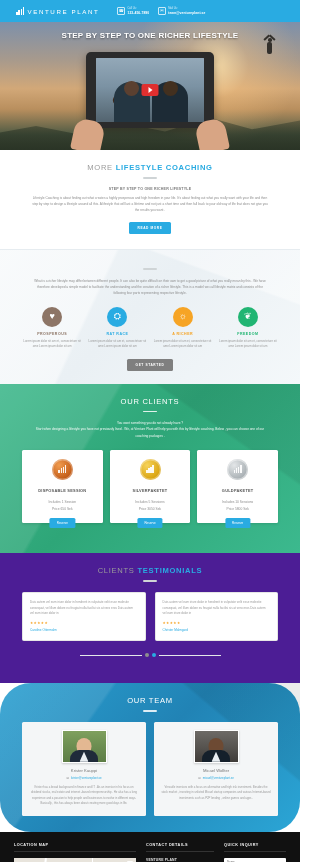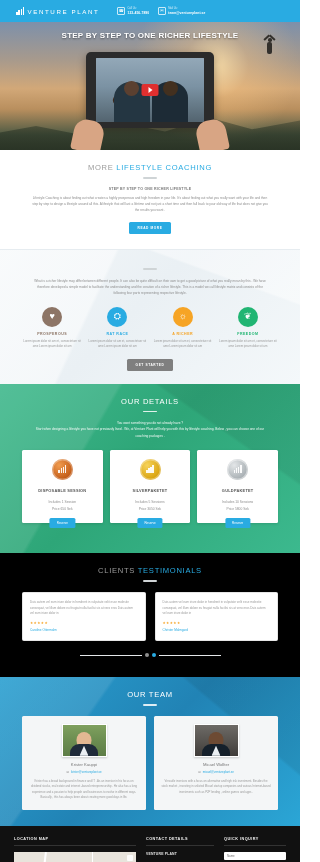--- a/index.html
+++ b/index.html
@@ -94,21 +94,21 @@
   .hero-person { position:absolute; right:24px; top:14px; width:13px; height:22px; }
   .hero-person .body{position:absolute; left:4px; top:6px; width:5px; height:12px; background:#33302c; border-radius:2px;}
   .hero-person .head{position:absolute; left:5px; top:2px; width:3.5px; height:3.5px; background:#33302c; border-radius:50%;}
   .hero-person .arm{position:absolute; top:3px; width:7px; height:1.6px; background:#33302c; transform-origin:left;}
   .hero-person .arm.l{left:1px; transform:rotate(-42deg);}
   .hero-person .arm.r{right:1px; transform:rotate(42deg) ; transform-origin:right;}
 
   
   .sec { padding:13px 22px; }
   .sec-title { text-align:center; font-size:7.6px; letter-spacing:.7px; color:#9b9b9b; font-weight:400; }
-  .sec-title b { color:#29abe2; font-weight:400; }
+  .sec-title b { color:#29abe2; font-weight:700; }
   .sec-title.white { color:#fff; }
   .rule { width:14px; height:1.6px; background:#cfd4d6; margin:5px auto 8px; border-radius:2px;}
   .rule.white { background:rgba(255,255,255,.85); }
   .sub-head { text-align:center; font-size:3.6px; font-weight:bold; color:#7d7d7d; letter-spacing:.2px; margin-bottom:4px; }
   .body-copy { text-align:center; font-size:3.2px; line-height:1.95; color:#8d8d8d; max-width:236px; margin:0 auto; }
   .body-copy.white { color:rgba(255,255,255,.93); }
 
   .btn {
     display:block; margin:9px auto 0; border:0; cursor:pointer;
     font-size:3.2px; letter-spacing:.6px; font-weight:bold; color:#fff;
@@ -156,33 +156,33 @@
   .coin.bronze{background:radial-gradient(circle at 34% 30%,#f09b4e,#c25c18 70%);box-shadow:inset 0 0 0 1.4px rgba(255,255,255,.32);}
   .coin.silver{background:radial-gradient(circle at 34% 30%,#f6d35a,#d9a310 70%);box-shadow:inset 0 0 0 1.4px rgba(255,255,255,.32);}
   .coin.gold{background:radial-gradient(circle at 34% 30%,#e3e6e8,#a9b0b4 70%);box-shadow:inset 0 0 0 1.4px rgba(255,255,255,.45);}
   .ptitle{font-size:3.9px;font-weight:bold;color:#555;letter-spacing:.25px;margin-bottom:6px;}
   .pline{font-size:3.3px;color:#8e8e8e;line-height:2;}
   .reserve{position:absolute;left:50%;transform:translateX(-50%);bottom:-5px;
     background:#29abe2;color:#fff;border:0;border-radius:1.5px;padding:3.2px 7px;
     font-size:3px;font-family:"Liberation Sans",sans-serif;cursor:pointer;}
 
   
-  .testi { background:#000000; padding-bottom:20px; }
+  .testi { background:#4c1d95; padding-bottom:26px; }
   .tgrid { display:flex; gap:9px; margin-top:10px; }
   .tcard { flex:1; border:0.6px solid #e6e6e6; border-radius:1.5px; padding:7px 7px 8px; background:#fff; }
   .tquote { font-size:3px; line-height:1.95; color:#9a9a9a; }
   .stars { color:#f6a425; font-size:3.6px; letter-spacing:.4px; margin:4px 0 3px; }
   .tname { font-size:3.1px; color:#29abe2; }
   .dots { display:flex; align-items:center; justify-content:center; gap:3px; margin-top:12px; }
   .dots .line { width:62px; height:0.7px; background:#e4e7e9; }
   .dot { width:4px; height:4px; border-radius:50%; background:#8e8e8e; }
   .dot.on { background:#29abe2; }
 
   
-  .team { background:linear-gradient(135deg,#2a9fd0 0%,#2183b5 48%,#2ba6d6 100%); position:relative; padding-bottom:16px; }
+  .team { background:linear-gradient(135deg,#2a9fd0 0%,#2183b5 48%,#2ba6d6 100%); position:relative; padding-bottom:16px;border-radius:31px; }
   .team::before{content:"";position:absolute;inset:0;
     background:linear-gradient(125deg,rgba(255,255,255,.10) 0 28%,rgba(0,0,0,0) 29%),
                linear-gradient(220deg,rgba(0,0,0,.08) 0 24%,rgba(0,0,0,0) 25%);}
   .team > * { position:relative; }
   .tmgrid { display:flex; gap:8px; margin-top:10px; }
   .tmcard { flex:1; background:#f4f6f7; border-radius:1.5px; padding:8px 7px 9px; text-align:center; }
   .photo { width:45px; height:33px; margin:0 auto 5px; border:1.6px solid #fff; box-shadow:0 1px 2px rgba(0,0,0,.18); overflow:hidden; position:relative; }
   .photo.a{ background:linear-gradient(180deg,#7fa05e 0%,#6d8f52 45%,#5d7d46 100%); }
   .photo.b{ background:linear-gradient(180deg,#6d6a66 0%,#55524e 55%,#3f3c39 100%); }
   .ph-head{position:absolute;left:50%;transform:translateX(-50%);top:7px;width:15px;height:16px;border-radius:50% 50% 45% 45%;}
@@ -305,21 +305,21 @@
       <div class="mcol">
         <div class="micon green">❦</div>
         <div class="mtitle green">FREEDOM</div>
         <div class="mtext">Lorem ipsum dolor sit am et, consectetuer sit ame Lorem ipsum dolor sit am</div>
       </div>
     </div>
     <button class="btn grey">GET STARTED</button>
   </div>
 
   <div class="sec products">
-    <div class="sec-title white">OUR DETAILS</div>
+    <div class="sec-title white">OUR CLIENTS</div>
     <div class="rule white"></div>
     <div class="body-copy white">You want something you do not already have ?</div>
     <div class="body-copy white">Start when designing a lifestyle you have not previously lived . We, at Venture Plant will help you with this by lifestyle coaching. Below , you can choose one of our coaching packages .</div>
     <div class="cards">
       <div class="card">
         <div class="coin bronze">
             <span>
               <i></i>
               <i></i>
               <i></i>

